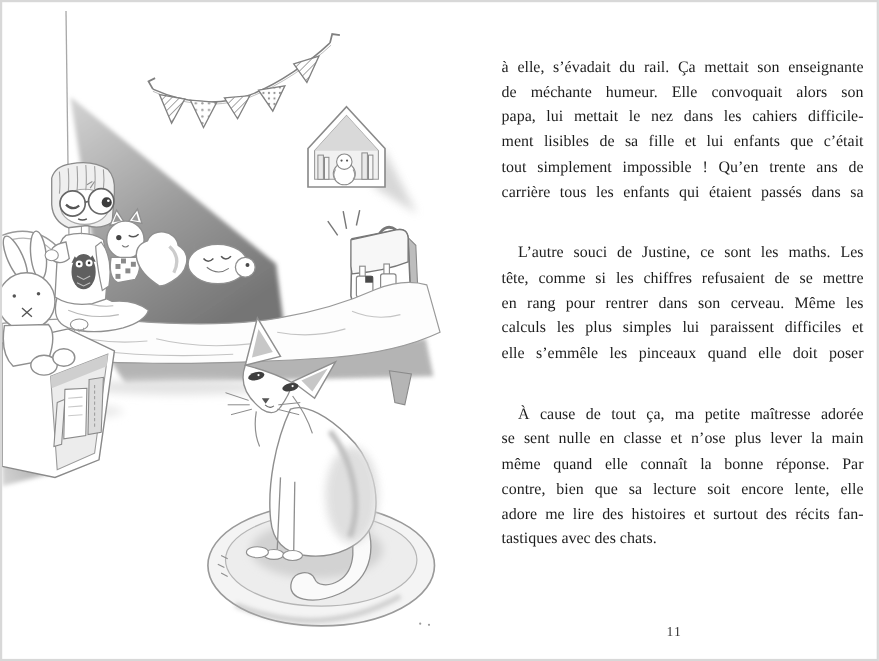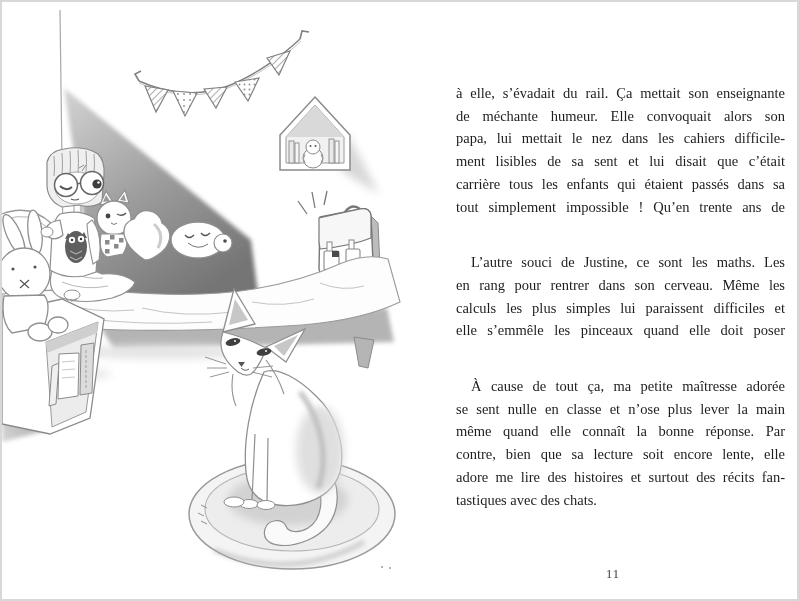--- a/index.html
+++ b/index.html
@@ -14,21 +14,21 @@
   }
 
   .illustration {
     position: absolute;
     left: 0; top: 0;
     width: 445px; height: 597px;
   }
 
   .text-column {
     position: absolute;
-    left: 454px; top: 80px;
+    left: 454px; top: 48px;
     width: 329px;
     font-size: 14.5px;
     line-height: 22.7px;
     color: #1d1d1d;
   }
   .para { margin: 0; }
   .line { text-align: justify; text-align-last: justify; }
   .line.last { text-align-last: left; }
   .line.first { text-indent: 15px; margin-top: 33px; }
 
@@ -296,26 +296,27 @@
         <path d="M231,372 Q228,390 234,404 M264,358 Q276,374 282,392" fill="none" stroke="#8f8f8f" stroke-width="1.1"></path>
       </g>
     </g>
   </svg>
 
   <div class="text-column">
       <div class="para">
         <div class="line">à elle, s’évadait du rail. Ça mettait son enseignante</div>
         <div class="line">de méchante humeur. Elle convoquait alors son</div>
         <div class="line">papa, lui mettait le nez dans les cahiers difficile-</div>
-        <div class="line">ment lisibles de sa sent et lui disait que c’était</div>
+        <div class="line">ment lisibles de sa fille et lui enfants que c’était</div>
+        <div class="line">tout simplement impossible ! Qu’en trente ans de</div>
         <div class="line">carrière tous les enfants qui étaient passés dans sa</div>
-        <div class="line">tout simplement impossible ! Qu’en trente ans de</div>
       </div>
       <div class="para">
         <div class="line first">L’autre souci de Justine, ce sont les maths. Les</div>
+        <div class="line">tête, comme si les chiffres refusaient de se mettre</div>
         <div class="line">en rang pour rentrer dans son cerveau. Même les</div>
         <div class="line">calculs les plus simples lui paraissent difficiles et</div>
         <div class="line">elle s’emmêle les pinceaux quand elle doit poser</div>
       </div>
       <div class="para">
         <div class="line first">À cause de tout ça, ma petite maîtresse adorée</div>
         <div class="line">se sent nulle en classe et n’ose plus lever la main</div>
         <div class="line">même quand elle connaît la bonne réponse. Par</div>
         <div class="line">contre, bien que sa lecture soit encore lente, elle</div>
         <div class="line">adore me lire des histoires et surtout des récits fan-</div>

